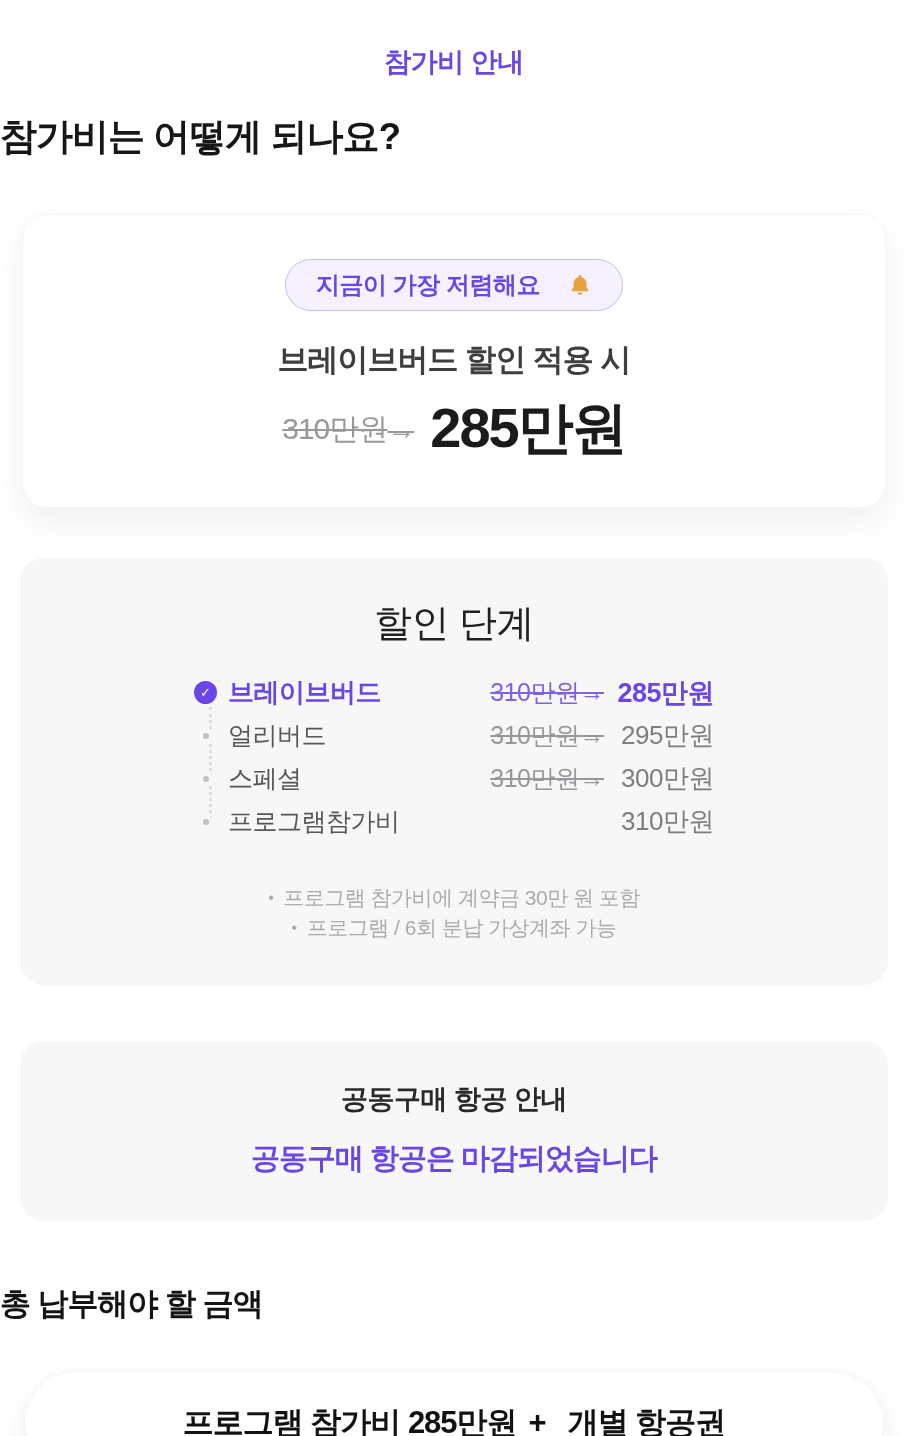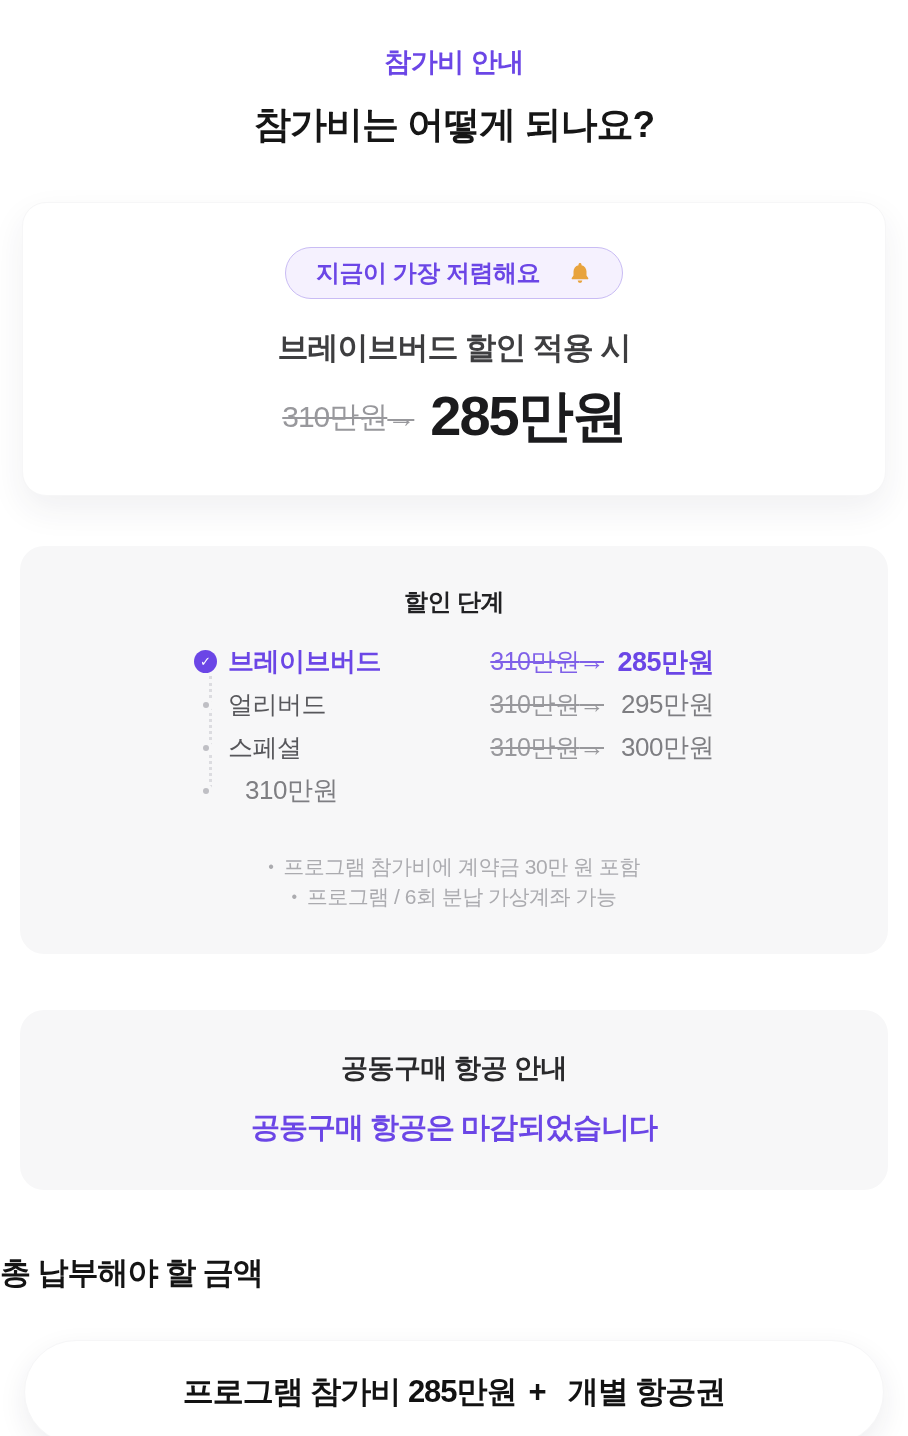--- a/index.html
+++ b/index.html
@@ -24,22 +24,22 @@
     padding-top:44px;
     overflow-x:hidden;
   }
 
   
   .eyebrow{
     font-size:27px;font-weight:700;color:var(--accent);
     text-align:center;letter-spacing:-0.5px;
   }
   .page-title{
-    margin-top:20px;font-size:37px;font-weight:800;color:#161616;
-    text-align:center;letter-spacing:-1px;
+    margin-top:32px;font-size:37px;font-weight:800;color:#161616;
+    text-align:left;letter-spacing:-1px;
   }
 
   
   .card-white{
     margin:52px 22px 0;background:#fff;border-radius:24px;
     border:1px solid #f6f6f7;
     box-shadow:0 14px 34px rgba(40,40,70,0.07);
     padding:44px 0 40px;text-align:center;
   }
   .card-gray{
@@ -69,21 +69,21 @@
     text-decoration:line-through;text-decoration-thickness:2px;
     letter-spacing:-1px;white-space:nowrap;
   }
   .hero-strike .arrow-glyph{font-size:28px;}
   .hero-price{
     font-size:56px;font-weight:900;color:var(--text-dark);
     letter-spacing:-2px;white-space:nowrap;
   }
 
   
-  .section-title{font-size:24px;font-weight:700;color:#212123;letter-spacing:-0.5px;}
+  .section-title{font-size:38px;font-weight:400;color:#212123;letter-spacing:-0.5px;}
   .tiers{
     position:relative;width:520px;margin:22px auto 0;text-align:left;
   }
   .tier-rail{
     position:absolute;left:15px;top:36px;bottom:24px;
     border-left:3px dotted #DCDCE0;
   }
   .tier{
     position:relative;display:flex;align-items:center;height:43px;
   }
@@ -205,20 +205,21 @@
       <span class="tier-prices">
         <span class="tier-strike"><span>310만원</span><span>→</span></span>
         <span class="tier-value">300만원</span>
       </span>
     </div>
 
     <div class="tier">
       <span class="tier-marker">
         <span class="dot"></span>
       </span>
+      <span class="tier-label">프로그램참가비</span>
       <span class="tier-prices">
         <span class="tier-strike"><span></span><span></span></span>
         <span class="tier-value">310만원</span>
       </span>
     </div>
   </div>
 
   <div class="notes">
     <div class="note-line">
       <span class="note-bullet">•</span>

